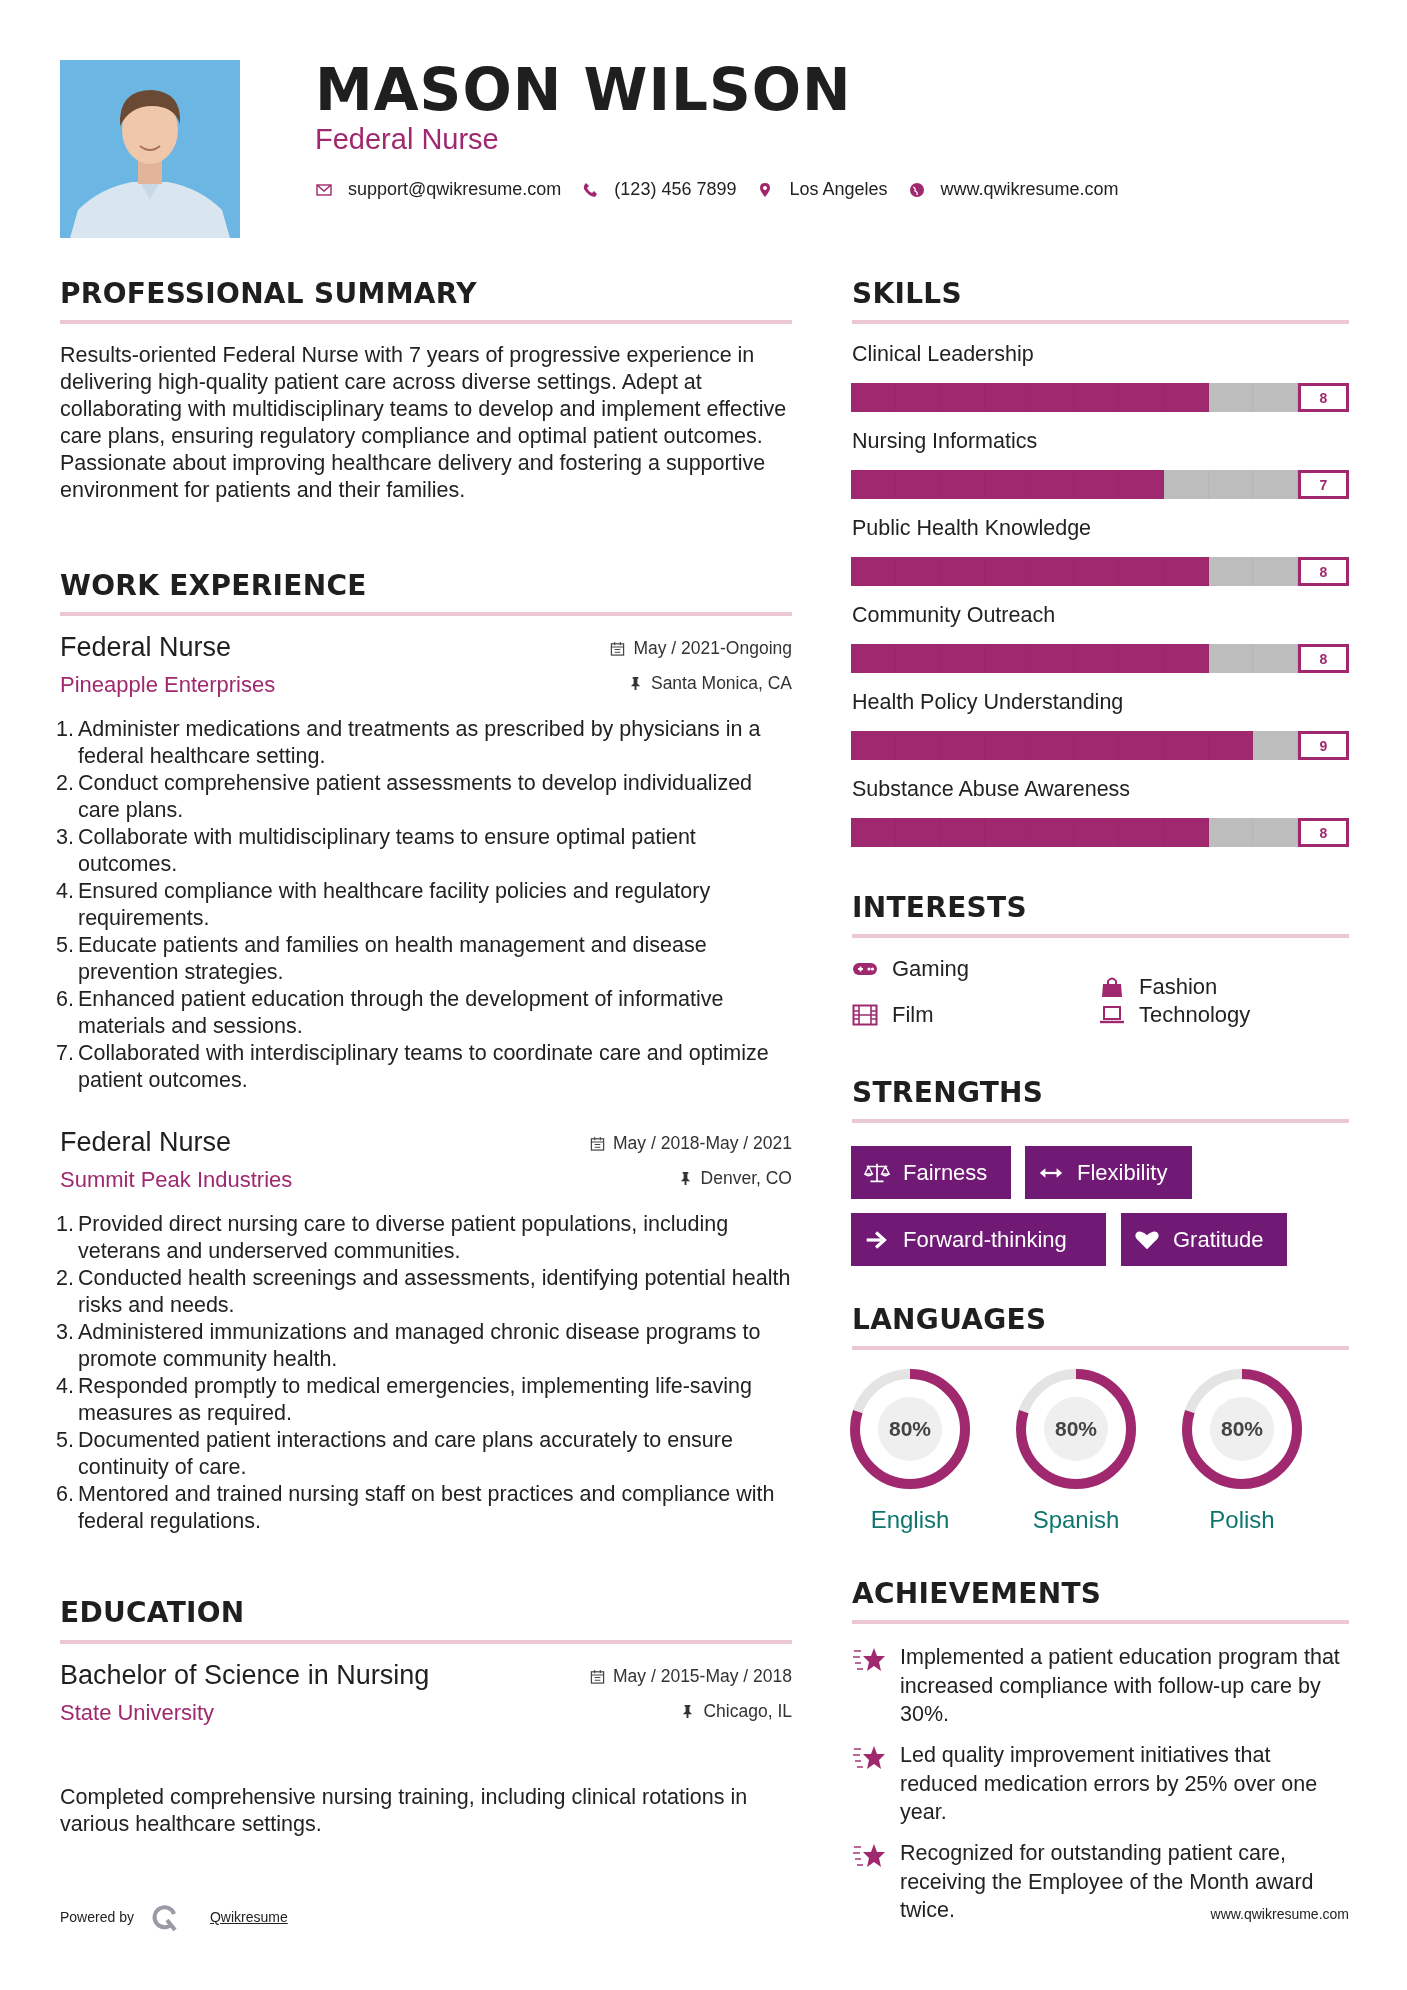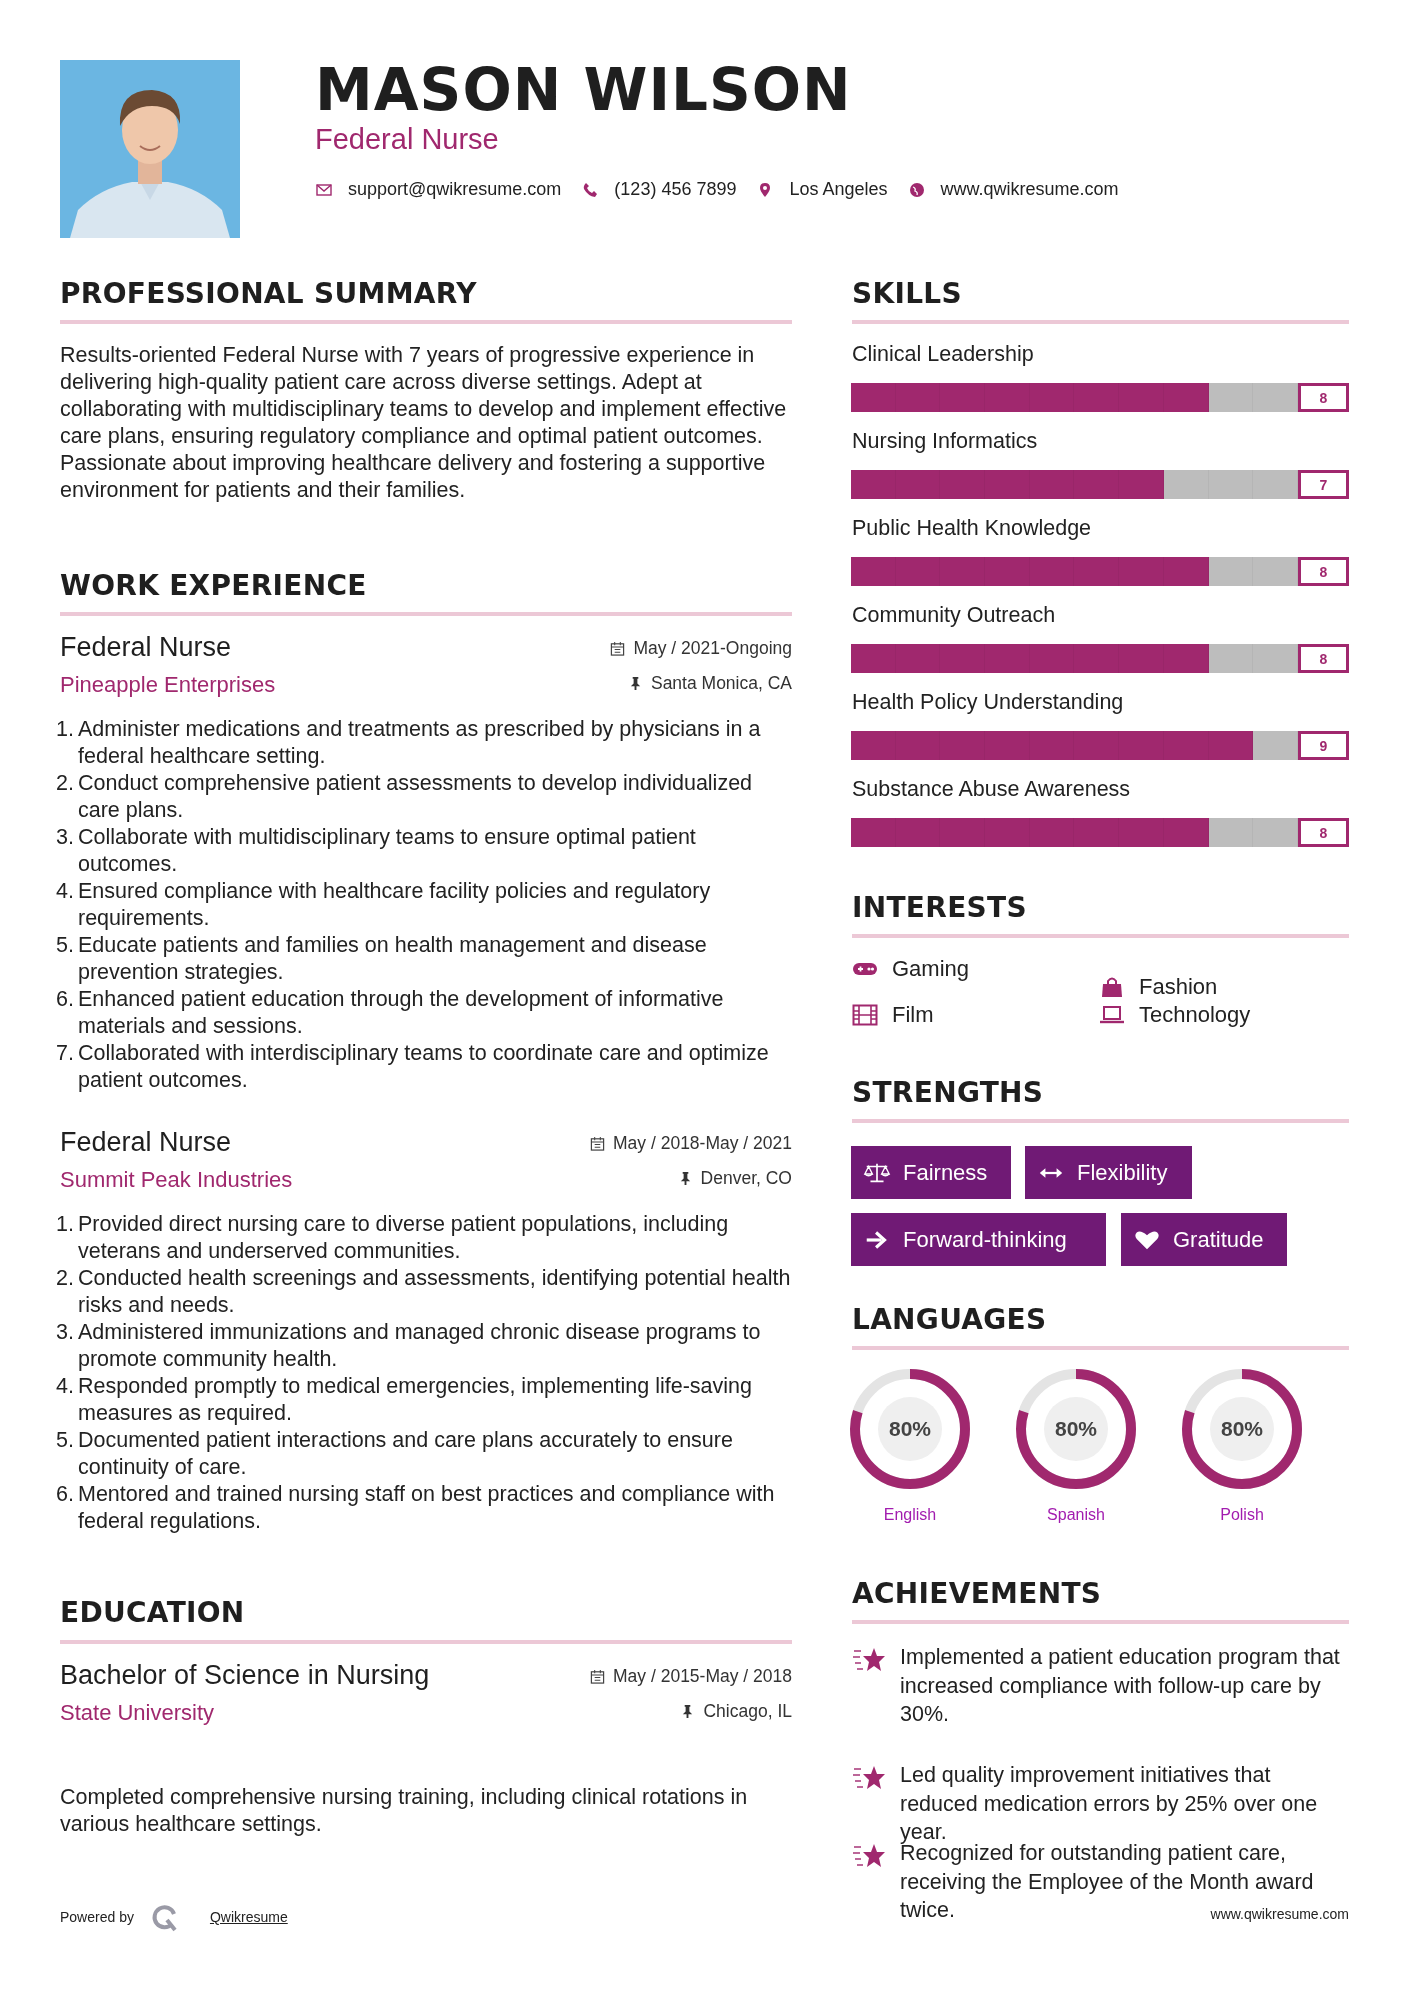--- a/index.html
+++ b/index.html
@@ -40,21 +40,21 @@
 
   .interest { position: absolute; display: flex; align-items: center; font-size: 22px; color: #222; }
   .interest svg { width: 26px; height: 22px; margin-right: 14px; color: #a0286e; }
 
   .badge { position: absolute; height: 53px; background: #701a75; color: #fff; display: flex; align-items: center; font-size: 22px; padding: 0 12px 0 12px; }
   .badge svg { width: 28px; height: 24px; margin-right: 12px; }
 
   .lang { position: absolute; width: 124px; text-align: center; }
   .lang svg { width: 124px; height: 124px; display: block; }
   .lang .pct { position: absolute; left: 0; top: 0; width: 124px; height: 124px; display: flex; align-items: center; justify-content: center; font-size: 21px; font-weight: 700; color: #444; }
-  .lang .ln { margin-top: 15px; font-size: 16px; color: #a21caf; }
+  .lang .ln { margin-top: 15px; font-size: 24px; color: #0f766e; }
 
   .ach { position: absolute; left: 852px; width: 497px; display: flex; }
   .ach svg { width: 34px; height: 30px; flex: none; margin-right: 14px; margin-top: 2px; }
   .ach .tx { font-size: 21.5px; line-height: 28.5px; color: #222; }
 
   .footer-l { left: 60px; top: 1902px; display: flex; align-items: center; font-size: 14px; color: #222; }
   .footer-l .q { width: 30px; height: 30px; margin: 0 14px 0 16px; }
   .footer-l .qlink { text-decoration: underline; margin-left: 16px; }
   .footer-r { right: 58px; top: 1906px; font-size: 14px; color: #222; }
 </style>
@@ -386,21 +386,21 @@
 <div class="sec-h" style="left:852px; top:1577px;">ACHIEVEMENTS</div>
 <div class="rule right-w" style="top:1620px;"></div>
 
 <div class="ach" style="top:1643px;">
   <svg viewBox="0 0 34 30">
       <path d="M22 3 L25 11 L33 11 L27 17 L29 26 L22 21 L15 26 L17 17 L11 11 L19 11 Z" fill="#a0286e"></path>
       <path d="M2 6 H9 M1 12 H8 M3 18 H9 M5 24 H11" stroke="#a0286e" stroke-width="2" opacity="0.7"></path>
     </svg>
   <div class="tx">Implemented a patient education program that increased compliance with follow-up care by 30%.</div>
 </div>
-<div class="ach" style="top:1741px;margin-top:20px;">
+<div class="ach" style="top:1741px;">
   <svg viewBox="0 0 34 30">
       <path d="M22 3 L25 11 L33 11 L27 17 L29 26 L22 21 L15 26 L17 17 L11 11 L19 11 Z" fill="#a0286e"></path>
       <path d="M2 6 H9 M1 12 H8 M3 18 H9 M5 24 H11" stroke="#a0286e" stroke-width="2" opacity="0.7"></path>
     </svg>
   <div class="tx">Led quality improvement initiatives that reduced medication errors by 25% over one year.</div>
 </div>
 <div class="ach" style="top:1839px;">
   <svg viewBox="0 0 34 30">
       <path d="M22 3 L25 11 L33 11 L27 17 L29 26 L22 21 L15 26 L17 17 L11 11 L19 11 Z" fill="#a0286e"></path>
       <path d="M2 6 H9 M1 12 H8 M3 18 H9 M5 24 H11" stroke="#a0286e" stroke-width="2" opacity="0.7"></path>

